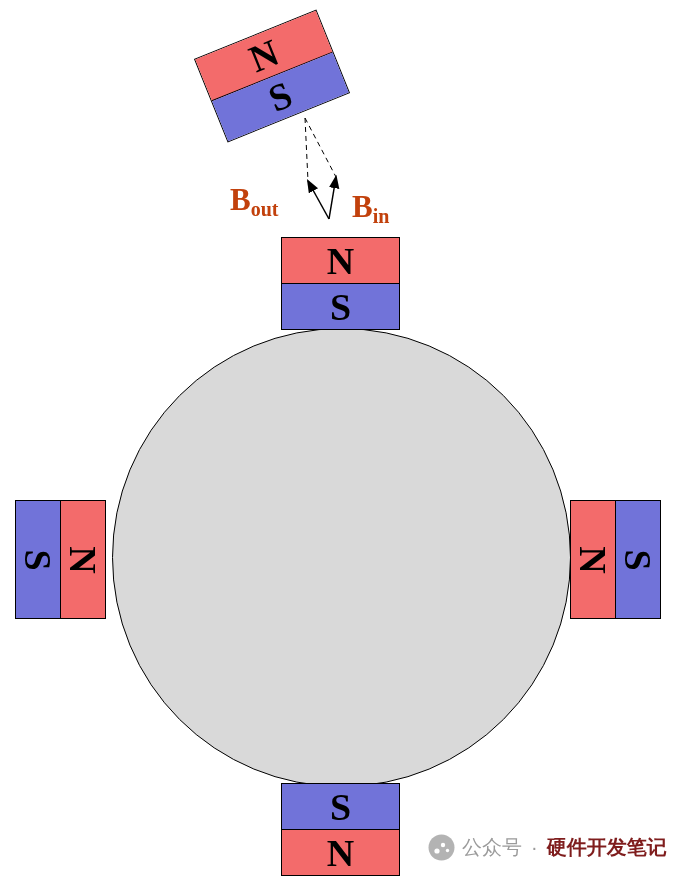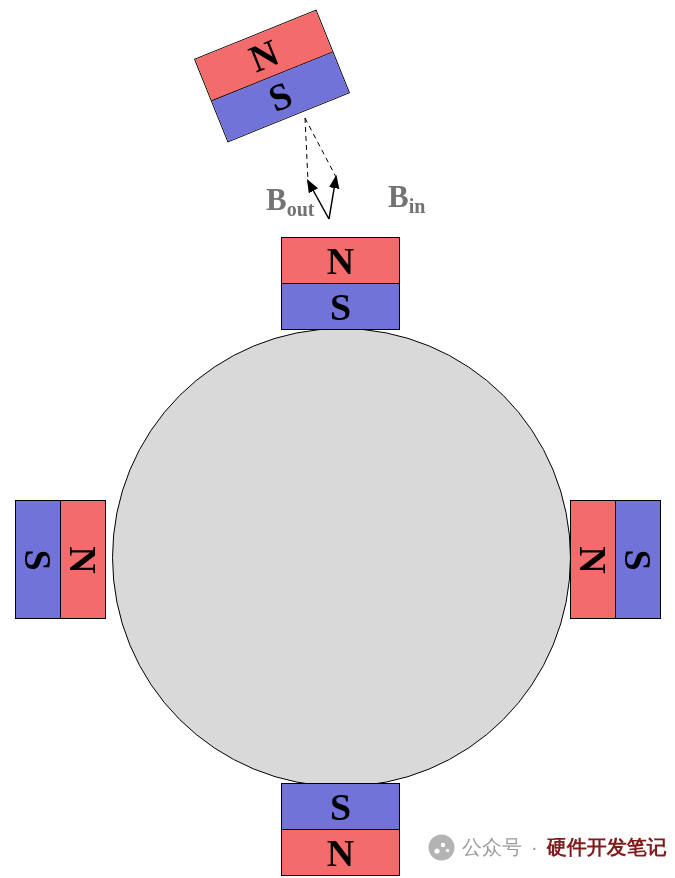--- a/index.html
+++ b/index.html
@@ -70,34 +70,33 @@
     left: 0; top: 0;
     width: 675px; height: 878px;
     z-index: 3;
     pointer-events: none;
   }
 
   .vec-label {
     position: absolute;
     z-index: 4;
     font-weight: bold;
-    color: #737373;
+    color: #c2410c;
     font-size: 31px;
     line-height: 1;
     white-space: nowrap;
-    margin-left: 36px;
   }
   .vec-label sub {
     font-size: 20px;
     font-weight: bold;
     vertical-align: -6px;
     line-height: 1;
   }
   #label-b-out { left: 230px; top: 184px; }
-  #label-b-in  { left: 352px; top: 181px; }
+  #label-b-in  { left: 352px; top: 191px; }
 
   
   #watermark {
     position: absolute;
     left: 428px; top: 832px;
     height: 30px;
     display: flex;
     align-items: center;
     gap: 7px;
     z-index: 4;

